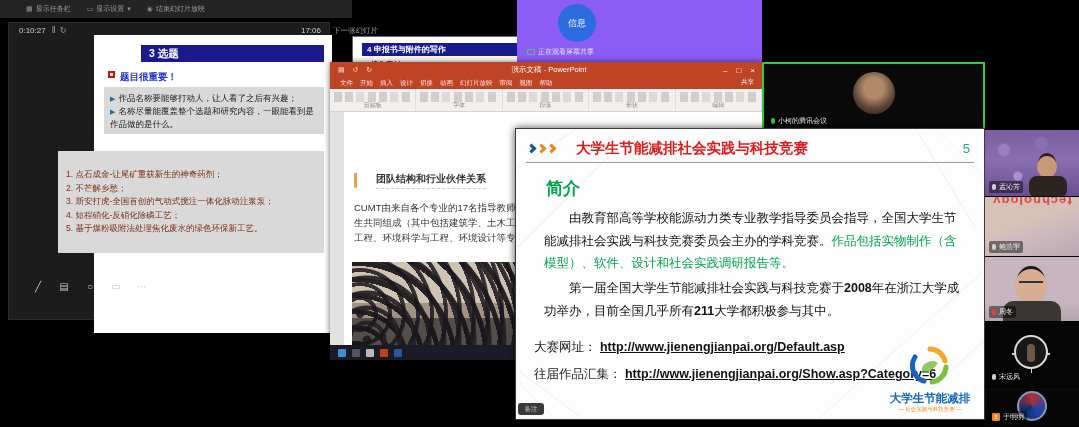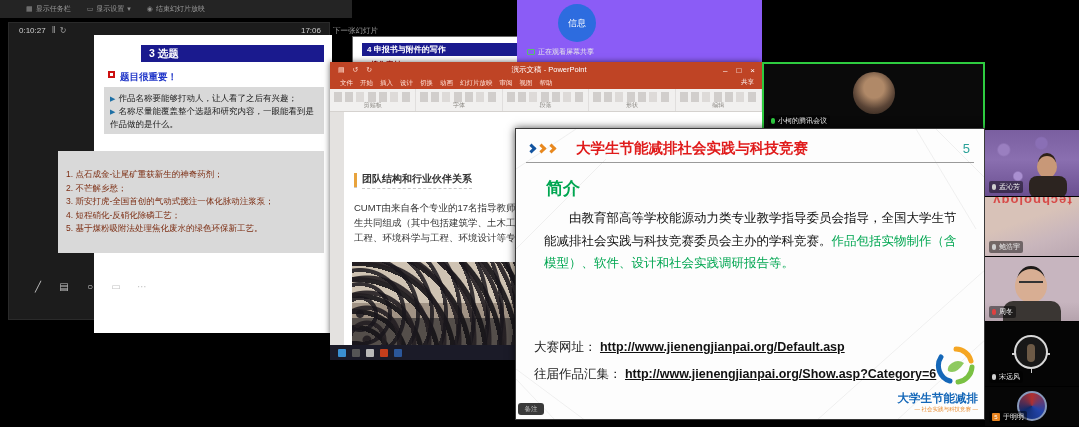--- a/index.html
+++ b/index.html
@@ -55,21 +55,21 @@
   #ppt-menubar{left:0;top:16px;right:0;height:11px;background:#bf4425;display:flex;align-items:center;gap:7px;padding-left:10px;}
   .ppt-tab{color:#ffe3d9;font-size:6.5px;white-space:nowrap;}
   #ppt-share{position:absolute;right:8px;top:0;color:#fff;font-size:6.5px;}
   #ppt-ribbon{left:0;top:27px;right:0;height:23px;background:#f1f0ef;border-bottom:1px solid #d5d2cf;display:flex;}
   .rgroup{flex:1;border-right:1px solid #e0dedd;position:relative;padding:3px 4px;}
   .rgroup .bars{height:10px;background:
      linear-gradient(90deg,#c9c6c3 0 8px,transparent 8px 11px,#c9c6c3 11px 19px,transparent 19px 22px,#d8d5d2 22px 30px,transparent 30px);
      background-size:34px 10px;background-repeat:repeat-x;opacity:.8;}
   .rgroup .glabel{position:absolute;bottom:1px;left:0;right:0;text-align:center;color:#8a8782;font-size:6px;}
   #ppt-canvas{left:0;top:50px;right:0;height:233px;background:#fff;border-left:14px solid #e4e2e0;overflow:hidden;}
-  #ppt-slide-title{position:absolute;left:10px;top:60px;display:flex;align-items:center;gap:5px;}
+  #ppt-slide-title{position:absolute;left:10px;top:60px;display:flex;align-items:center;gap:19px;}
   #ppt-title-bar-accent{width:3px;height:15px;background:#e8a33d;}
   #ppt-slide-title span{font-weight:bold;font-size:10px;color:#333;border-bottom:1px dashed #c9c9c9;padding-bottom:2px;}
   #ppt-body{position:absolute;left:10px;top:88px;width:235px;}
   .ppt-line{font-size:9.5px;color:#333;line-height:15px;white-space:nowrap;}
   #ppt-photo{position:absolute;left:8px;top:150px;width:202px;height:128px;
      background:
        repeating-radial-gradient(circle at 8px 52px, rgba(25,22,28,.85) 0 3.5px, rgba(0,0,0,0) 4.5px 14px),
        repeating-radial-gradient(circle at 15px 78px, rgba(35,30,34,.9) 0 4px, rgba(0,0,0,0) 5px 15px),
        repeating-radial-gradient(circle at 4px 100px, rgba(20,18,22,.9) 0 4.5px, rgba(0,0,0,0) 5.5px 16px),
        linear-gradient(180deg,#cfc3b3 0 32%,#a09284 32% 44%,#544e4a 44% 82%,#8d8a86 82%);}
@@ -86,21 +86,21 @@
   #ms-title{color:#e01b1b;font-weight:bold;font-size:14.5px;margin-left:18px;flex:1;}
   #ms-page{color:#2aa198;font-size:13px;}
   #ms-rule{position:absolute;left:10px;right:10px;top:33px;border-top:1px solid #9a9a9a;}
   #ms-section{position:absolute;left:30px;top:48px;color:#00a651;font-weight:bold;font-size:17px;}
   #ms-p1{position:absolute;left:28px;right:24px;top:78px;font-size:12.5px;color:#111;line-height:22.5px;text-indent:2em;margin:0;}
   #ms-p1 .green{color:#00a651;}
   #ms-p2{position:absolute;left:28px;right:24px;top:148px;font-size:12.5px;color:#111;line-height:22.5px;text-indent:2em;margin:0;}
   #ms-urls{position:absolute;left:18px;top:210px;font-size:12.5px;color:#222;}
   .url-row{margin-bottom:10px;}
   .url-link{font-weight:bold;text-decoration:underline;color:#111;}
-  #ms-logo{position:absolute;right:6px;bottom:6px;width:96px;text-align:right;}
+  #ms-logo{position:absolute;right:6px;bottom:6px;width:96px;text-align:center;}
   #logo-title{color:#1467b8;font-weight:bold;font-size:11.5px;white-space:nowrap;}
   #logo-sub{color:#e8831e;font-size:5.5px;white-space:nowrap;}
   #ms-notes{position:absolute;left:2px;bottom:4px;width:26px;height:12px;background:#3a3a3a;border-radius:3px;color:#cccccc;font-size:6.5px;text-align:center;line-height:12px;}
 
   
   #cam-presenter{left:762px;top:62px;width:223px;height:70px;background:#0a0a0a;border:2px solid #2ecc40;z-index:4;}
   #cam-avatar{left:50%;top:8px;margin-left:-21px;width:42px;height:42px;border-radius:50%;
      background:radial-gradient(circle at 50% 38%, #b08968 0 30%, #5a4436 62%, #241b14 100%);}
   .plabel{position:absolute;left:4px;bottom:3px;display:flex;align-items:center;gap:3px;color:#efefef;font-size:7px;background:rgba(0,0,0,.45);padding:1px 3px;border-radius:2px;white-space:nowrap;}
   .mic{width:4px;height:6px;border-radius:2px;background:#cfcfcf;}
@@ -283,20 +283,21 @@
     <div id="ms-head">
       <span class="chev c1"></span>
       <span class="chev c2"></span>
       <span class="chev c3"></span>
       <span id="ms-title">大学生节能减排社会实践与科技竞赛</span>
       <span id="ms-page">5</span>
     </div>
     <div id="ms-rule"></div>
     <div id="ms-section">简介</div>
     <p id="ms-p1"><span>由教育部高等学校能源动力类专业教学指导委员会指导，全国大学生节能减排社会实践与科技竞赛委员会主办的学科竞赛。</span><span class="green">作品包括实物制作（含模型）、软件、设计和社会实践调研报告等。</span></p>
+    <p id="ms-p2"><span>第一届全国大学生节能减排社会实践与科技竞赛于</span><b>2008</b><span>年在浙江大学成功举办，目前全国几乎所有</span><b>211</b><span>大学都积极参与其中。</span></p>
     <div id="ms-urls">
       <div class="url-row">
         <span>大赛网址：</span>
         <span class="url-link">http://www.jienengjianpai.org/Default.asp</span>
       </div>
       <div class="url-row">
         <span>往届作品汇集：</span>
         <span class="url-link">http://www.jienengjianpai.org/Show.asp?Category=6</span>
       </div>
     </div>

